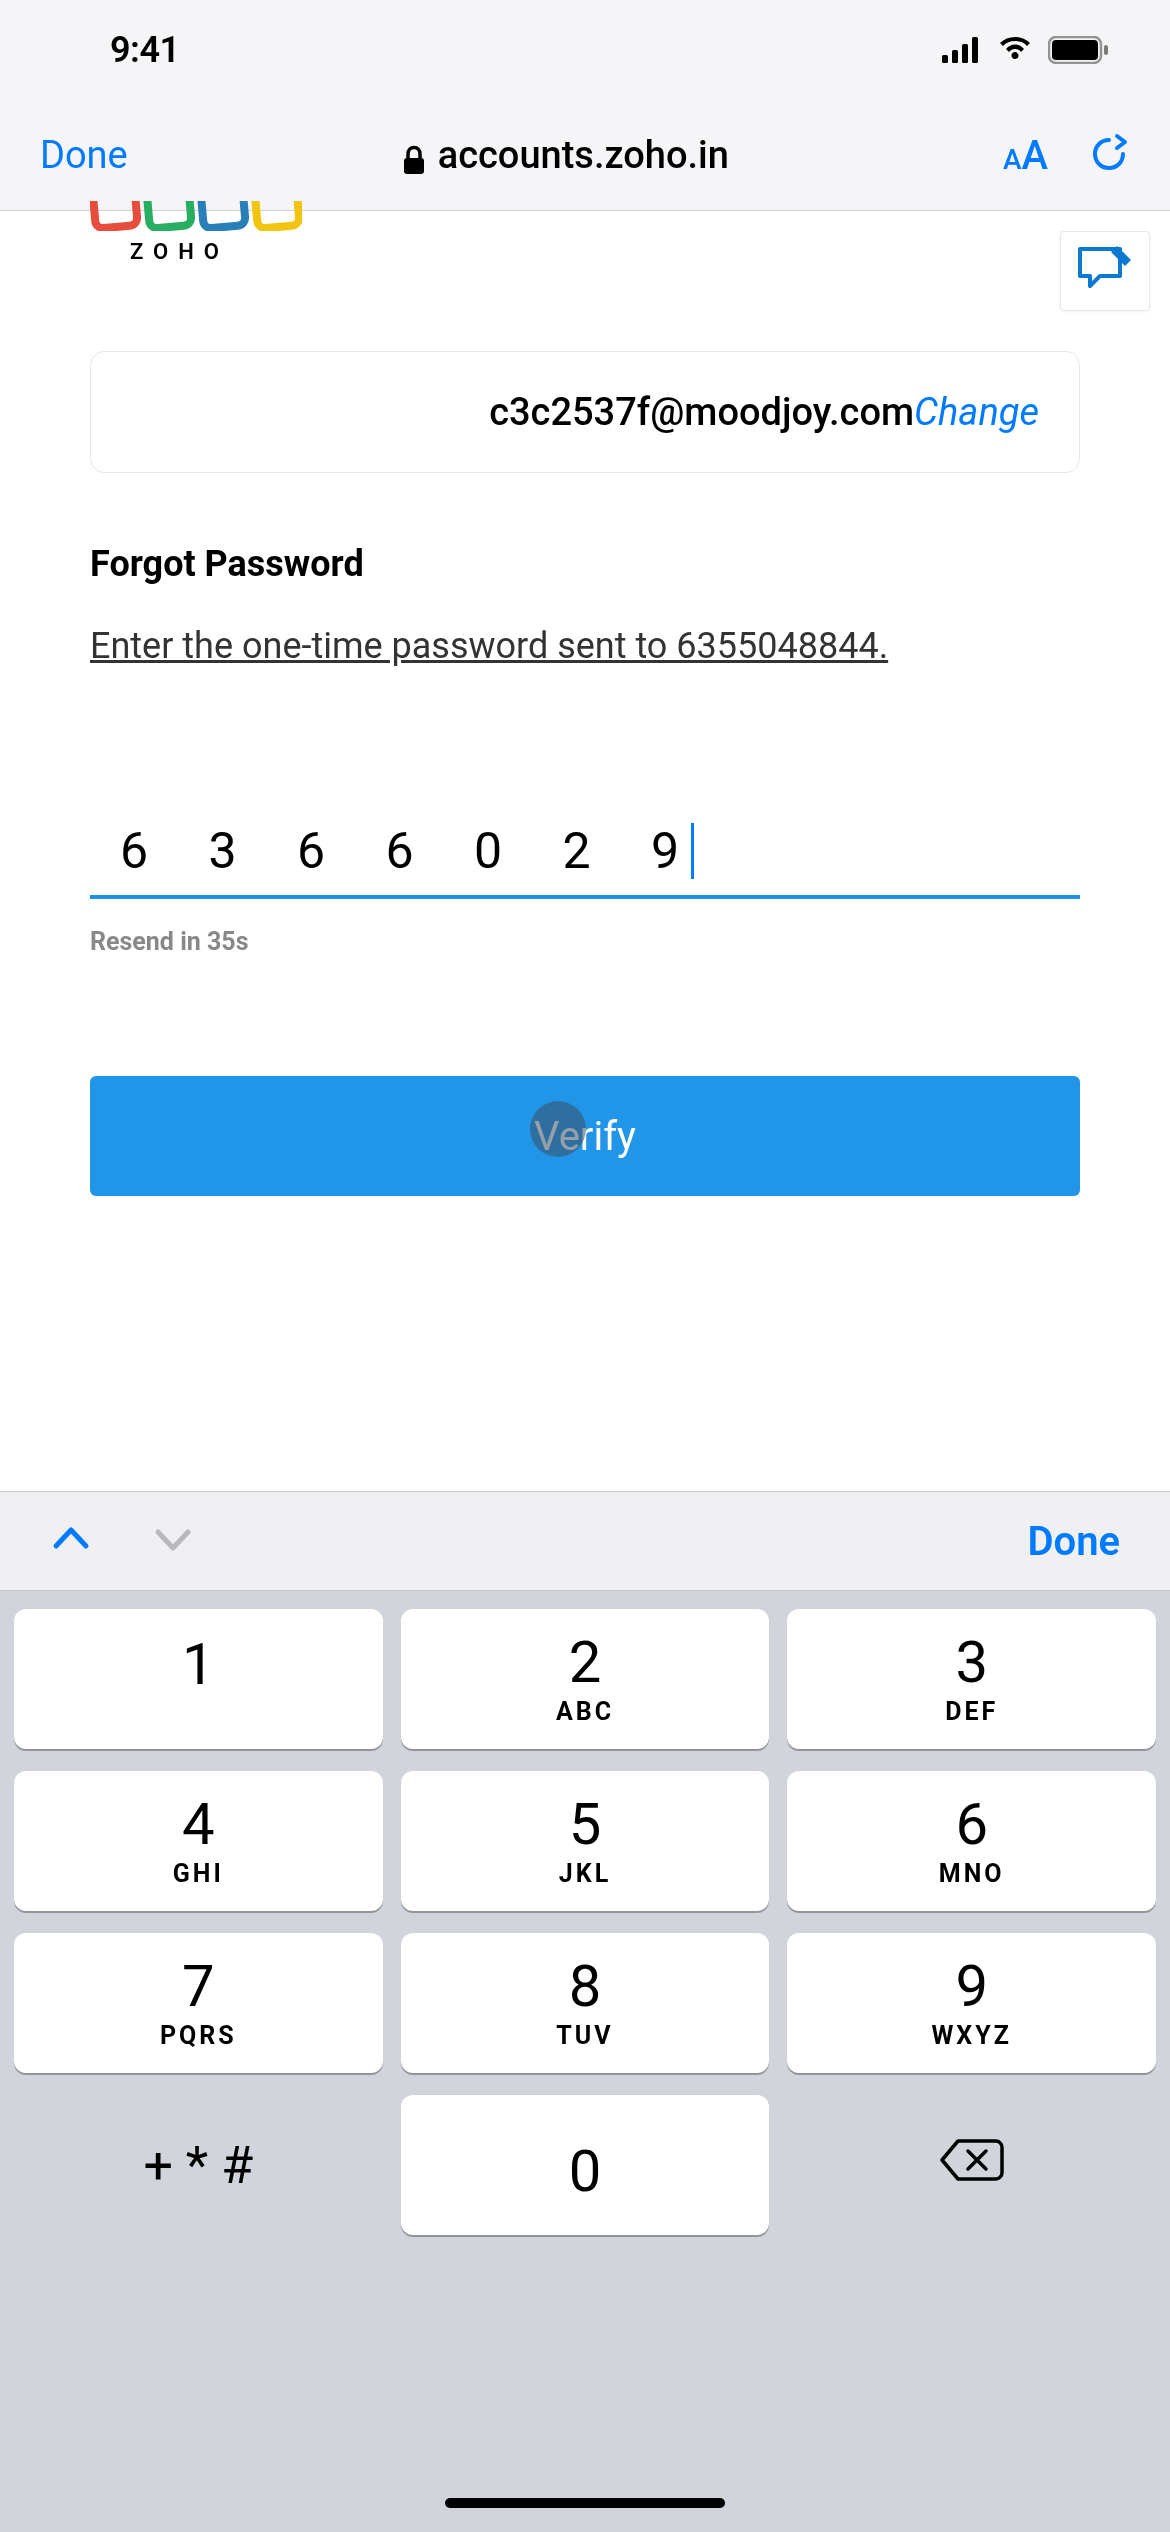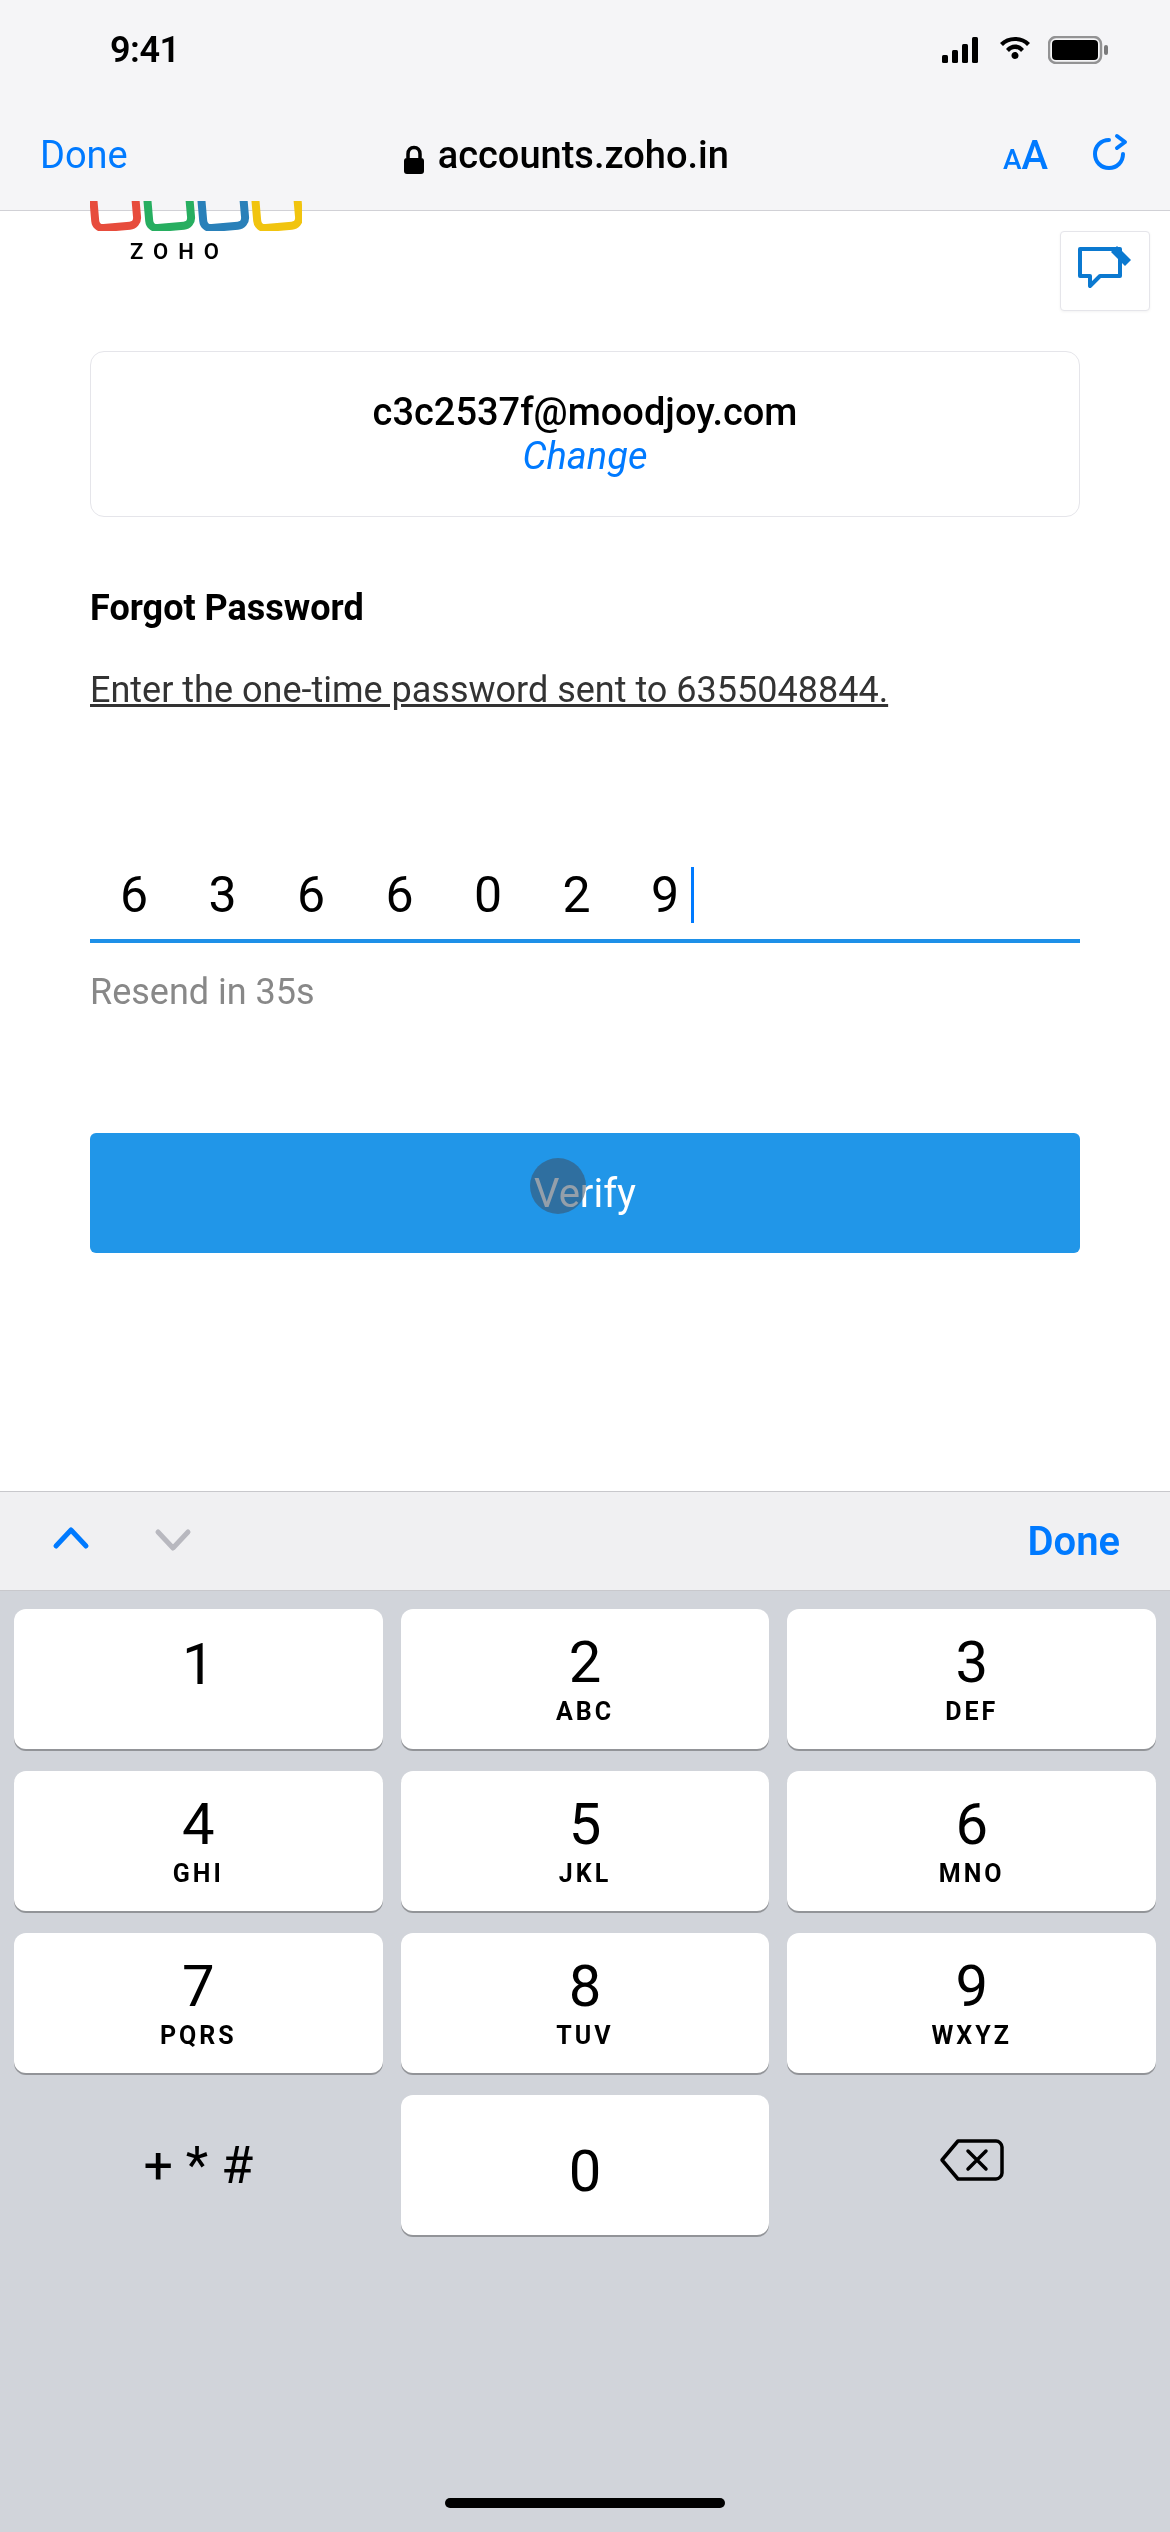--- a/index.html
+++ b/index.html
@@ -139,22 +139,21 @@
       margin-top: 20px;
       box-shadow: 0 1px 3px rgba(0,0,0,0.05);
     }
     .email-card {
       margin-top: 40px;
       border: 1px solid #e5e5ea;
       border-radius: 14px;
       padding: 38px 40px;
       display: flex;
       align-items: center;
-      justify-content: flex-start;
-      flex-direction: column;
+      justify-content: flex-end;
     }
     .email-text {
       font-size: 38px;
       font-weight: 500;
       color: #000;
     }
     .change-link {
       font-size: 38px;
       color: #007aff;
       background: none;
@@ -196,23 +195,24 @@
       background: #007aff;
       margin-left: -12px;
       vertical-align: middle;
       animation: blink 1s infinite;
     }
     @keyframes blink {
       0%, 49% { opacity: 1; }
       50%, 100% { opacity: 0; }
     }
     .resend-text {
-      font-size: 36px;
+      font-size: 25px;
       color: #888;
       margin-top: 28px;
+      font-weight: bold;
     }
     .verify-btn {
       width: 100%;
       height: 120px;
       background: #2196e8;
       color: #fff;
       font-size: 40px;
       font-weight: 400;
       border: none;
       border-radius: 6px;

